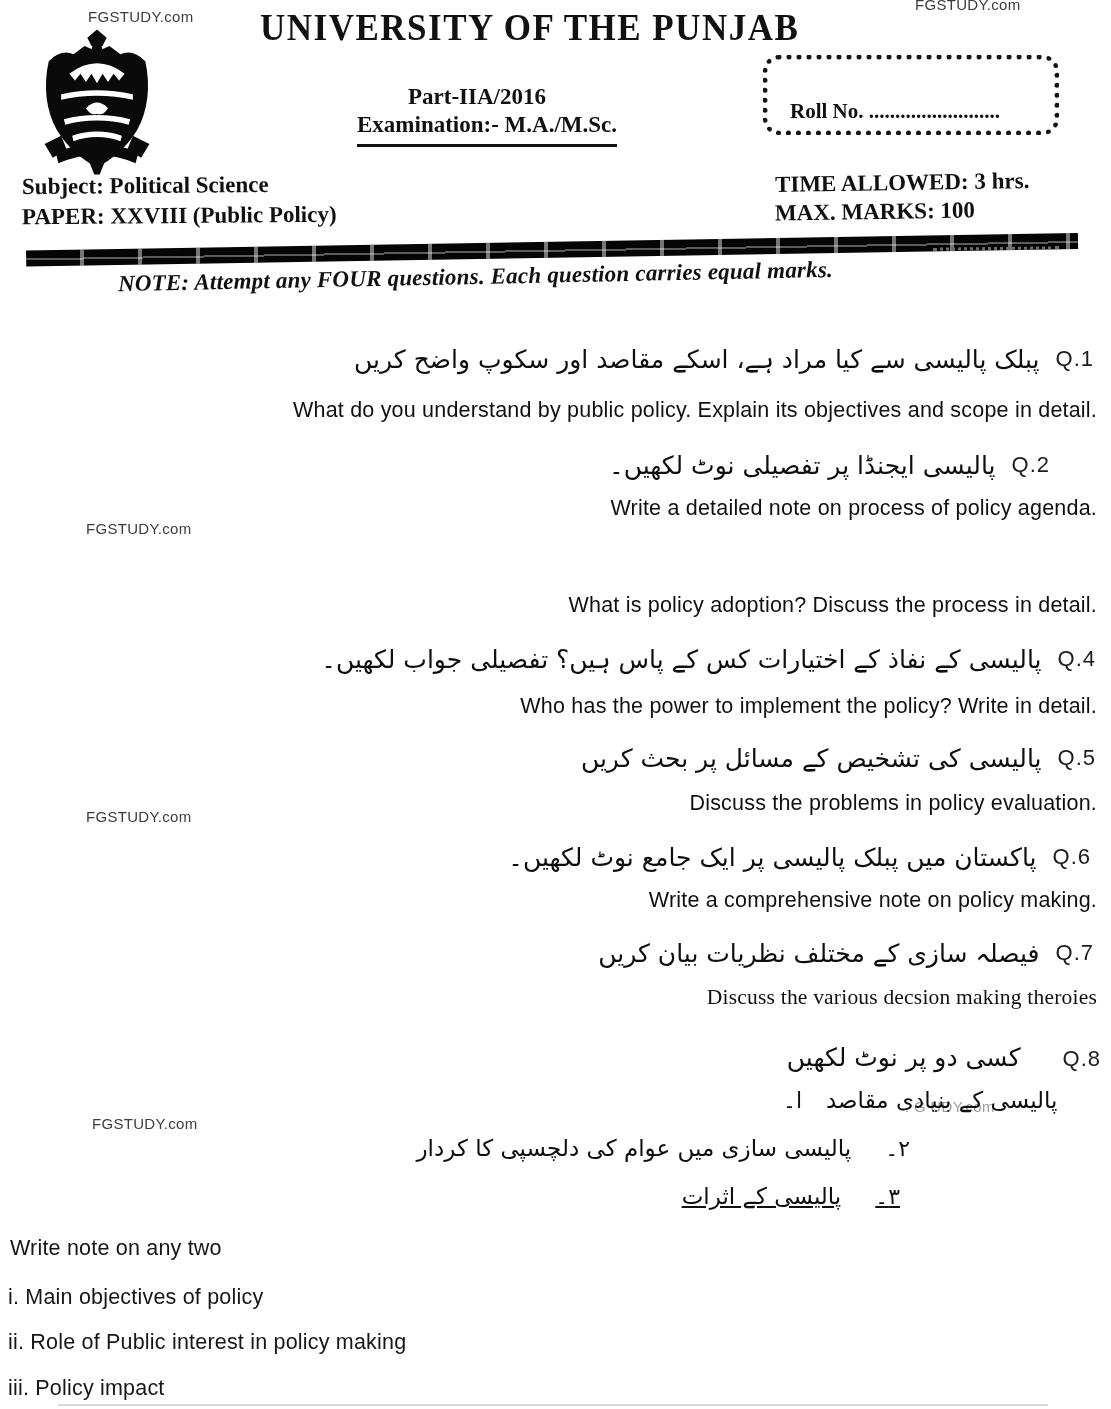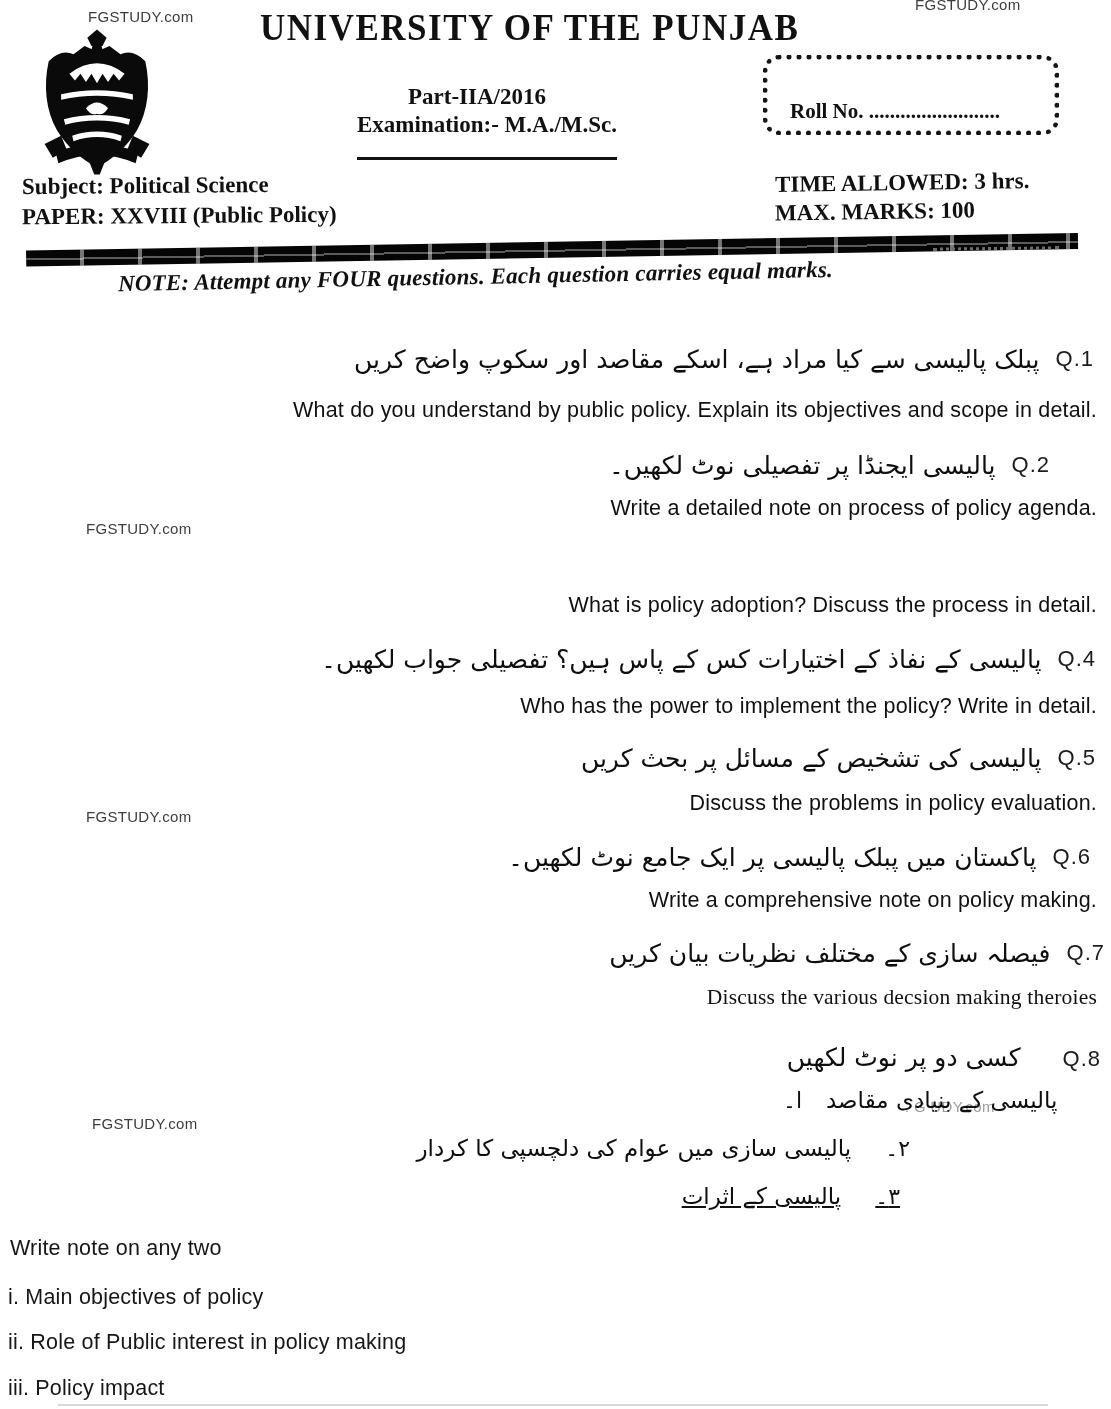--- a/index.html
+++ b/index.html
@@ -14,21 +14,21 @@
     letter-spacing:0.3px;white-space:nowrap;
   }
   .wm-light{color:#9c9c9c;}
   .uni-title{
     font-size:35px;font-weight:bold;letter-spacing:1.5px;white-space:nowrap;
     transform:scaleY(1.08);
   }
   .part-row{display:flex;font-size:23px;font-weight:bold;white-space:nowrap;}
   .exam-line{
     font-size:23px;font-weight:bold;white-space:nowrap;
-    border-bottom:3px solid #111;padding-bottom:19px;
+    border-bottom:3px solid #111;padding-bottom:6px;
   }
   .roll-box{
     width:296px;height:80px;border:5px dotted #151515;border-radius:16px;
     box-sizing:border-box;
   }
   .roll-label{position:absolute;left:22px;bottom:6px;font-size:21px;font-weight:bold;white-space:nowrap;}
   .hdr-left{font-size:23px;font-weight:bold;white-space:nowrap;transform:rotate(-0.5deg);}
   .hdr-right{font-size:23px;font-weight:bold;white-space:nowrap;transform:rotate(-0.9deg);}
   .bar{
     background:#050505;
@@ -145,21 +145,21 @@
     <span class="q-label">Q.5</span>
   </div>
   <div class="abs q-eng" style="top:791px;right:14px;">Discuss the problems in policy evaluation.</div>
 
   <div class="abs q-urdu-row" style="top:834px;right:20px;">
     <span class="urdu">پاکستان میں پبلک پالیسی پر ایک جامع نوٹ لکھیں۔</span>
     <span class="q-label">Q.6</span>
   </div>
   <div class="abs q-eng" style="top:888px;right:14px;">Write a comprehensive note on policy making.</div>
 
-  <div class="abs q-urdu-row" style="top:930px;right:6px;">
+  <div class="abs q-urdu-row" style="top:930px;right:17px;">
     <span class="urdu">فیصلہ سازی کے مختلف نظریات بیان کریں</span>
     <span class="q-label">Q.7</span>
   </div>
   <div class="abs q-eng" style="top:985px;right:14px;font-family:Liberation Serif, serif;">Discuss the various decsion making theroies</div>
 
   <div class="abs q-urdu-row" style="top:1026px;right:10px;gap:42px;align-items:flex-end;">
     <span class="urdu">کسی دو پر نوٹ لکھیں</span>
     <span class="q-label">Q.8</span>
   </div>
 

